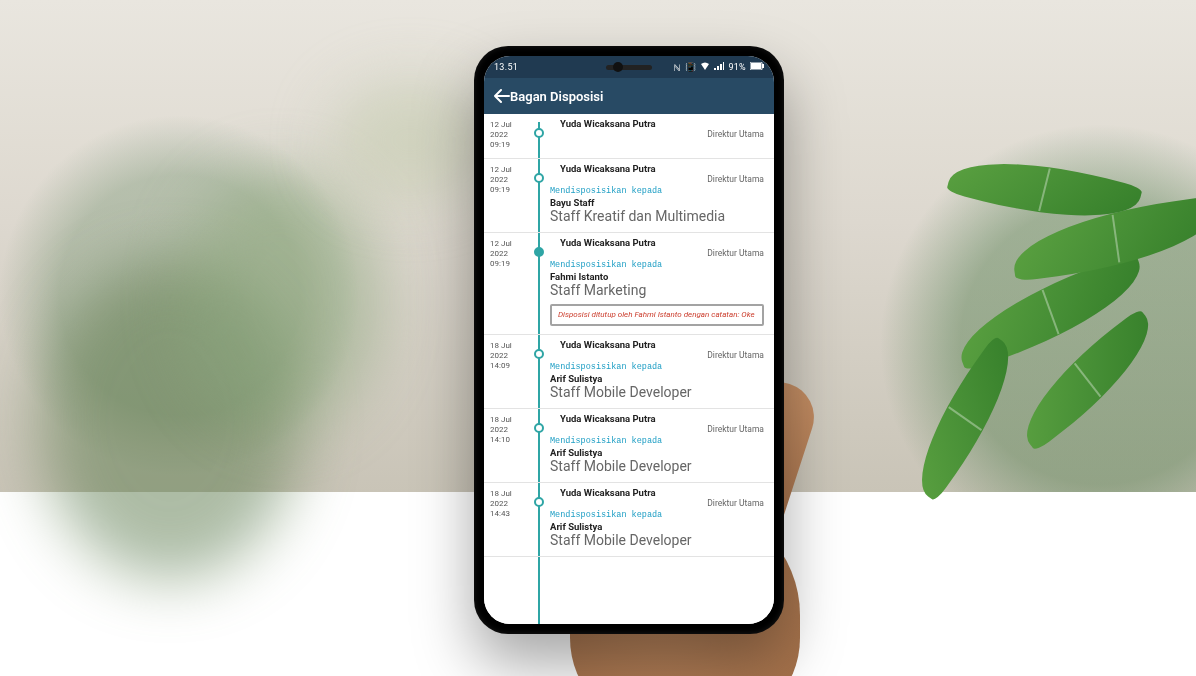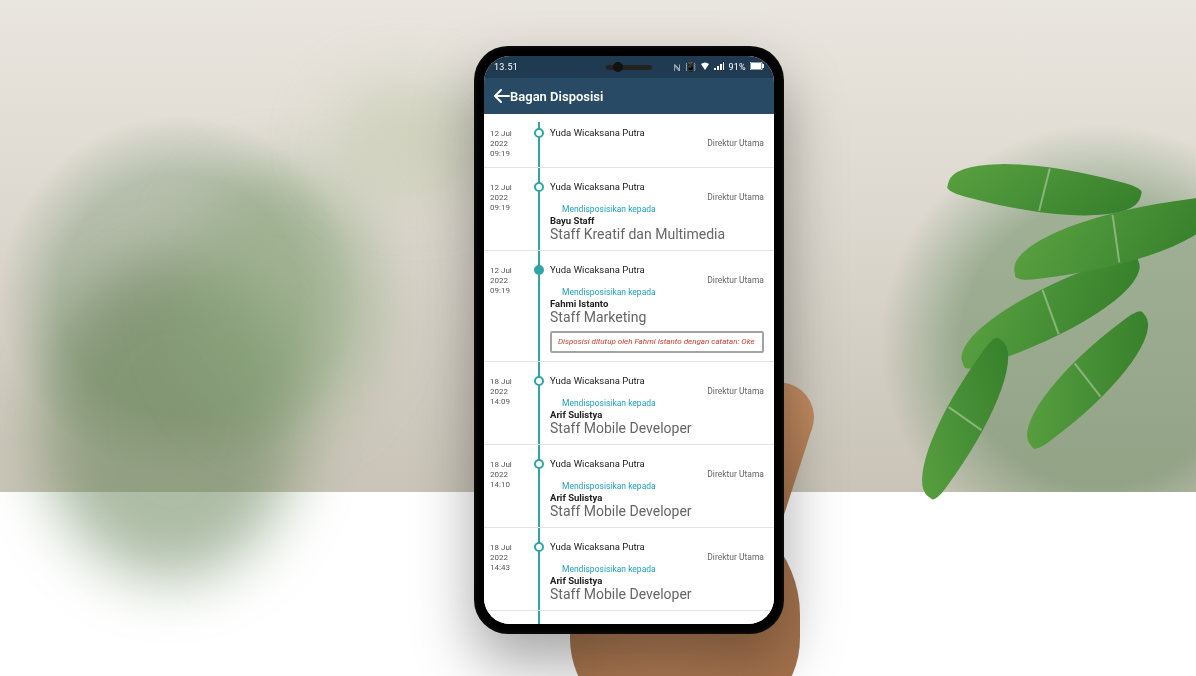--- a/index.html
+++ b/index.html
@@ -48,28 +48,28 @@
   .statusbar .right { display:flex; gap:4px; align-items:center; }
   .ico { display:inline-block; }
 
   .appbar { height:36px; background:#264a66; color:#fff; display:flex; align-items:center; padding:0 10px; }
   .back { width:16px; height:16px; display:flex; align-items:center; justify-content:center; }
   .appbar-title { font-size:13px; font-weight:600; }
 
   .content { flex:1; overflow:hidden; background:#fff; position:relative; }
   .timeline { position:absolute; left:54px; top:8px; bottom:0; width:2px; background:#2aa6a6; }
 
-  .item { display:flex; border-bottom:1px solid #e3e3e3; padding:13px 10px 8px 6px; position:relative; }
+  .item { display:flex; border-bottom:1px solid #e3e3e3; padding:4px 10px 8px 6px; position:relative; }
   .datecol { width:42px; flex:0 0 42px; font-size:8px; color:#555; line-height:1.25; text-align:left; padding-top:2px; }
   .dot { position:absolute; left:50px; top:14px; width:10px; height:10px; background:#fff; border:2px solid #2aa6a6; border-radius:50%; z-index:2; }
   .dot.filled { background:#2aa6a6; }
   .body { flex:1; padding-left:18px; font-size:9px; color:#222; }
-  .sender-name { font-weight:400; font-size:9.5px; }
+  .sender-name { font-weight:700; font-size:9.5px;margin-left:10px; }
   .sender-role { color:#666; font-size:8.5px; margin-bottom:2px;text-align:right; }
-  .action { color:#1aa0c8; font-size:8.5px; margin:1px 12px; }
+  .action { color:#1aa0c8; font-size:8.5px; margin:1px 0;font-family:Liberation Mono, monospace; }
   .recv-name { font-weight:700; font-size:9.5px; }
   .recv-role { color:#666; font-size:14px; }
   .note { margin-top:6px; border:2px solid #a3a3a3; color:#d13b2a; font-size:8px; font-style:italic; padding:4px 6px; border-radius:2px; line-height:1.3; }
 </style>
 </head>
 <body>
 
 <div class="scene">
   <div class="bg-blob b1"></div>
   <div class="bg-blob b2"></div>

